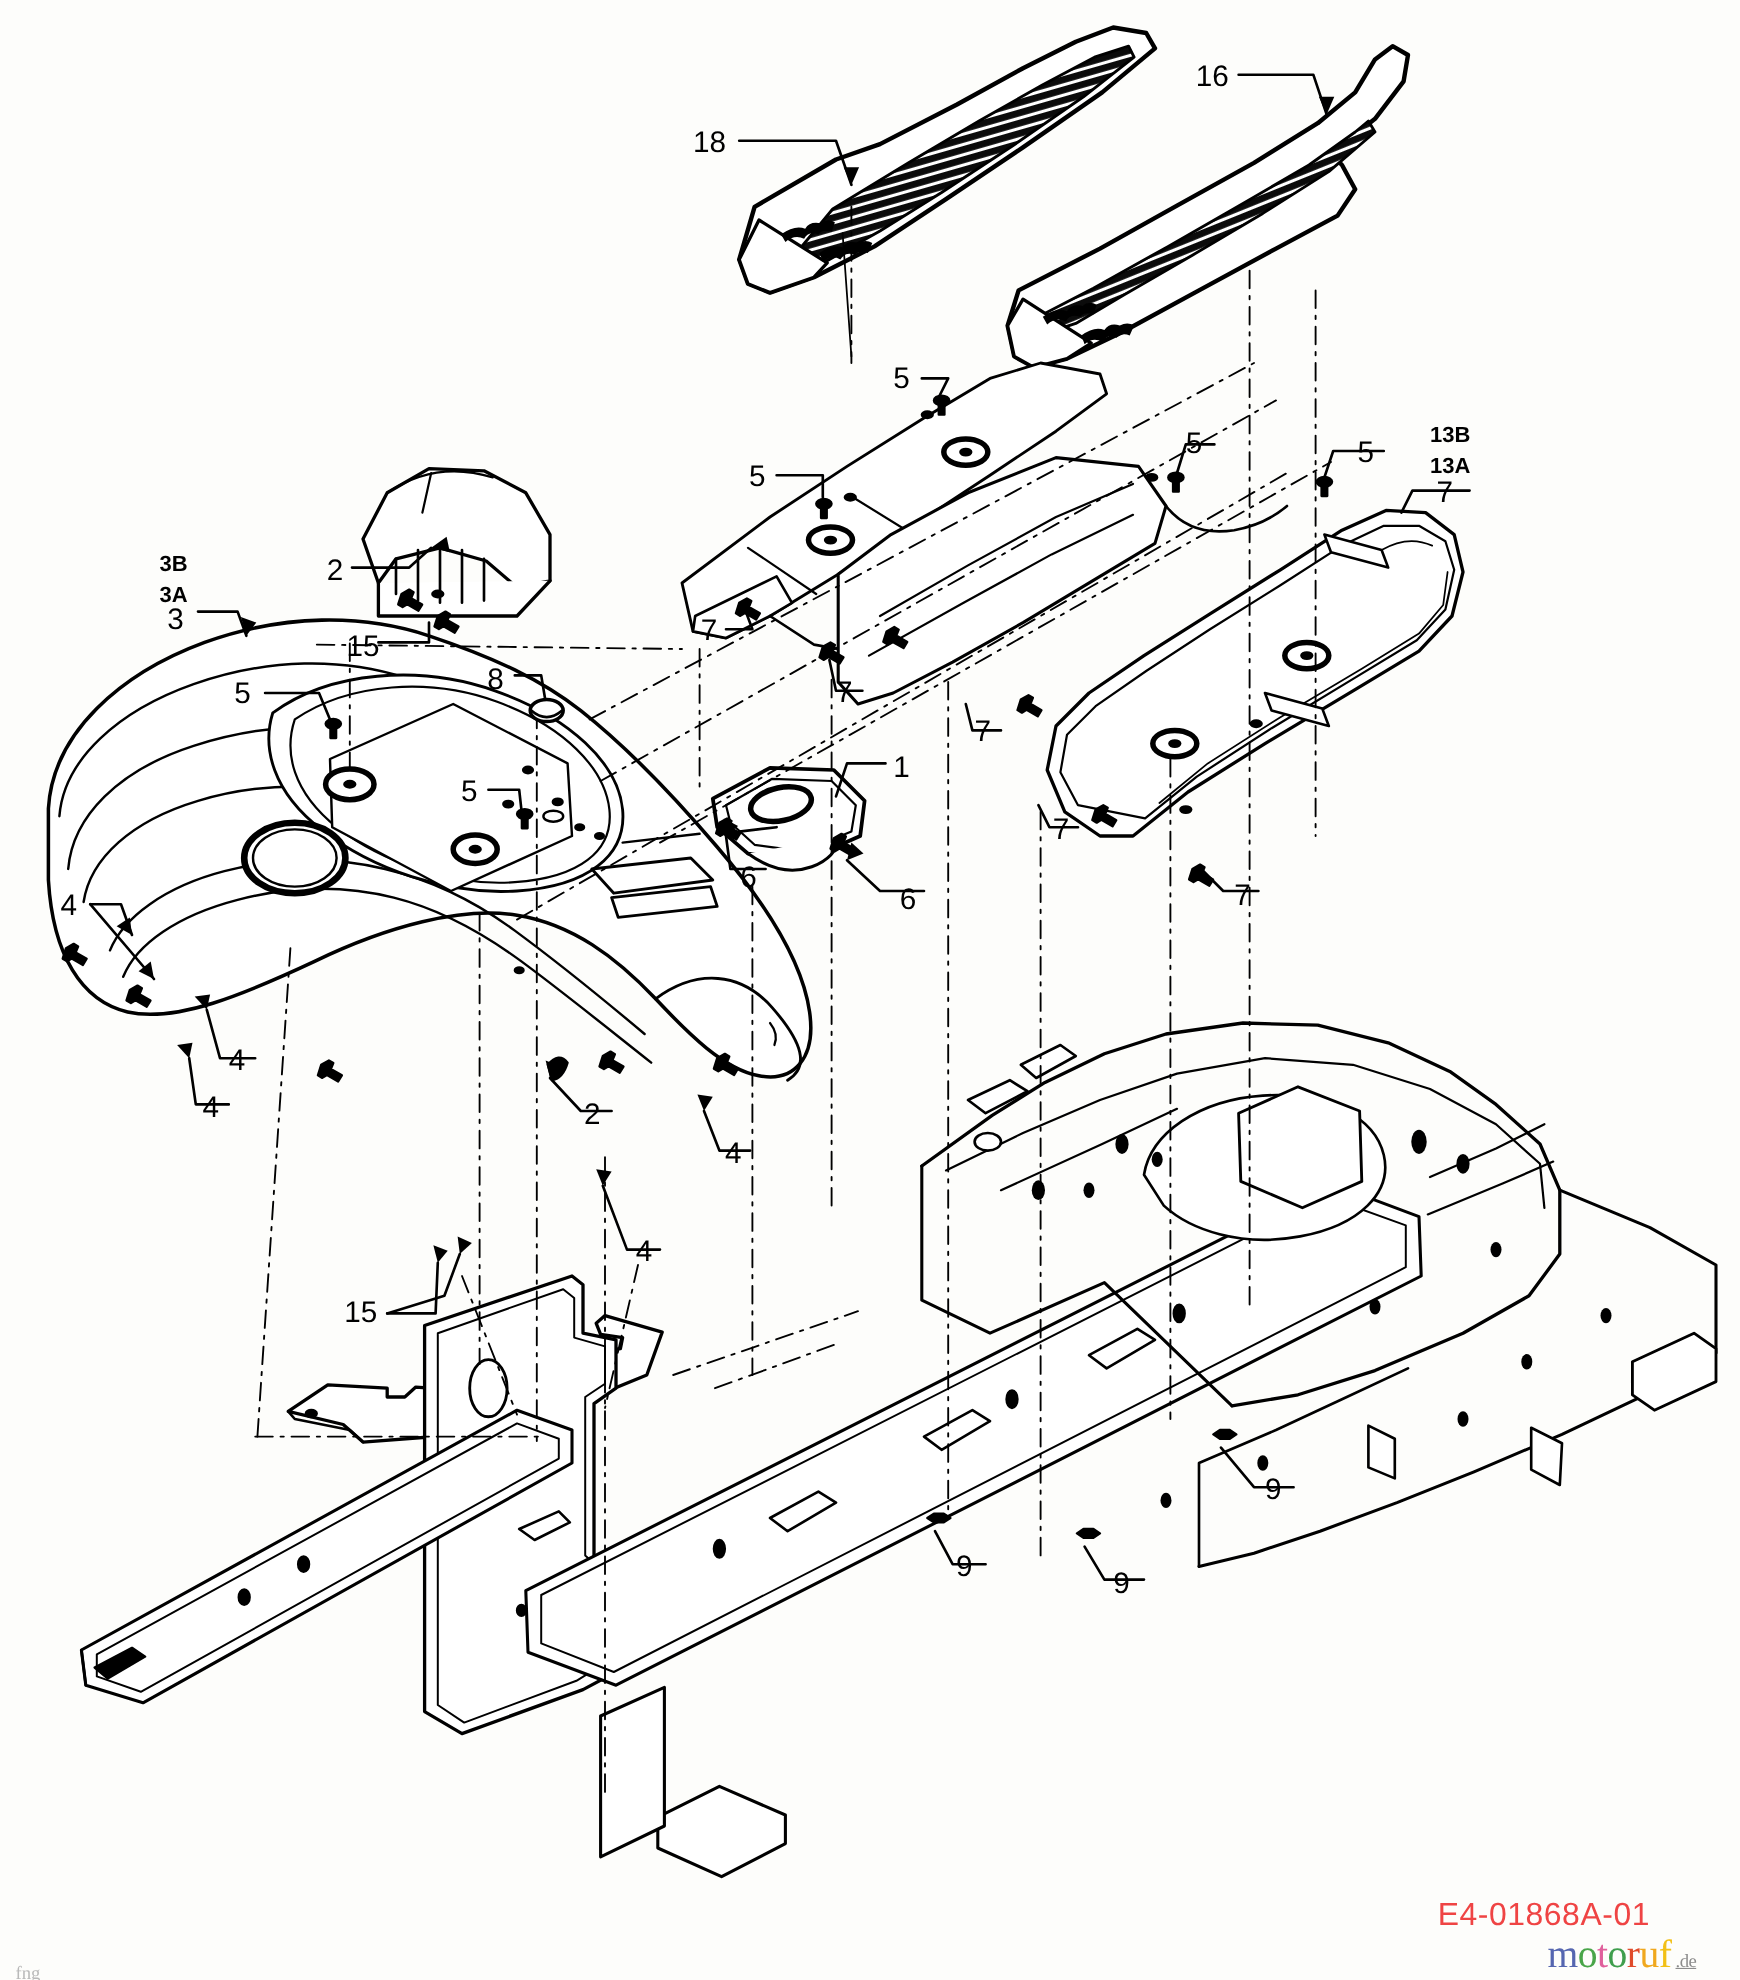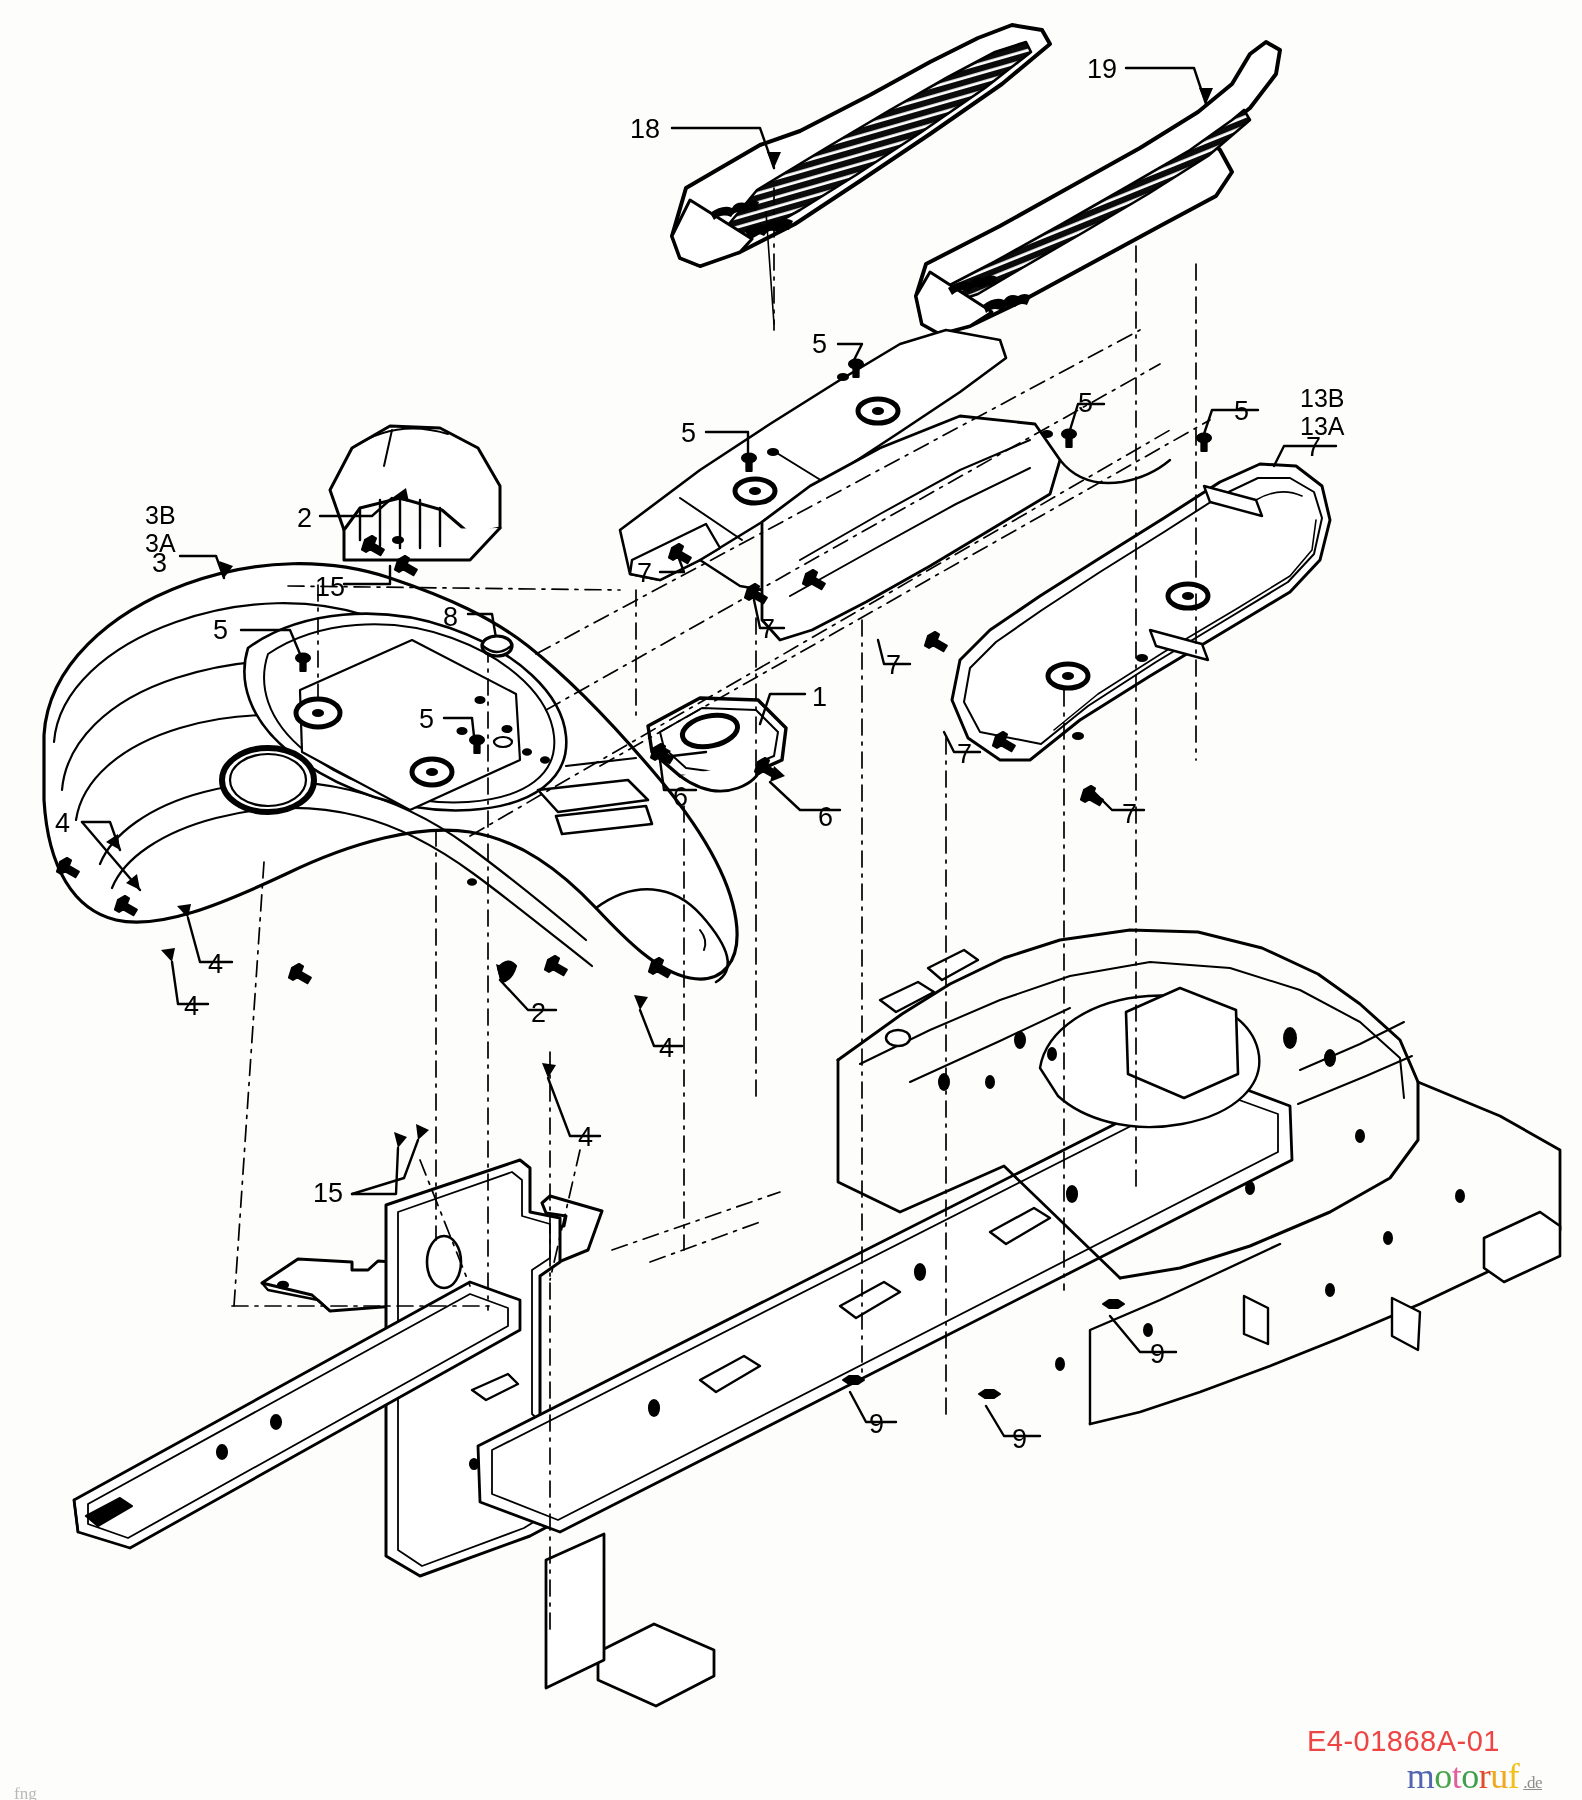--- a/index.html
+++ b/index.html
@@ -27,22 +27,22 @@
   .callout {
     position: absolute;
     font-family: "Liberation Sans", sans-serif;
     font-size: 27px;
     color: #000;
     line-height: 1;
     white-space: nowrap;
     user-select: none;
   }
   .callout.bold {
-    font-weight: normal;
-    font-size: 25px;
+    font-weight: bold;
+    font-size: 20px;
   }
   #drawing-number {
     position: absolute;
     right: 82px;
     top: 1725px;
     font-family: "Liberation Sans", sans-serif;
     font-size: 29px;
     letter-spacing: 0.5px;
     color: #ef4444;
   }
@@ -443,21 +443,21 @@
         <use href="#nut" x="988" y="1398"></use>
 
         <path d="M498,968 q10,-12 18,-2 q-4,14 -14,16 z" fill="#000"></path>
       </g>
 
     </g>
   </svg>
 
   <div id="callout-layer">
       <div class="callout" style="left: 630px; top: 116px;">18</div>
-      <div class="callout" style="left: 1087px; top: 56px;">19</div>
+      <div class="callout" style="left: 1087px; top: 56px;">16</div>
       <div class="callout" style="left: 812px; top: 331px;">5</div>
       <div class="callout" style="left: 681px; top: 420px;">5</div>
       <div class="callout" style="left: 1078px; top: 390px;">5</div>
       <div class="callout" style="left: 1234px; top: 398px;">5</div>
       <div class="callout bold" style="left: 1300px; top: 386px;">13B</div>
       <div class="callout bold" style="left: 1300px; top: 414px;">13A</div>
       <div class="callout" style="left: 1306px; top: 434px;">7</div>
       <div class="callout" style="left: 297px; top: 505px;">2</div>
       <div class="callout bold" style="left: 145px; top: 503px;">3B</div>
       <div class="callout bold" style="left: 145px; top: 531px;">3A</div>

